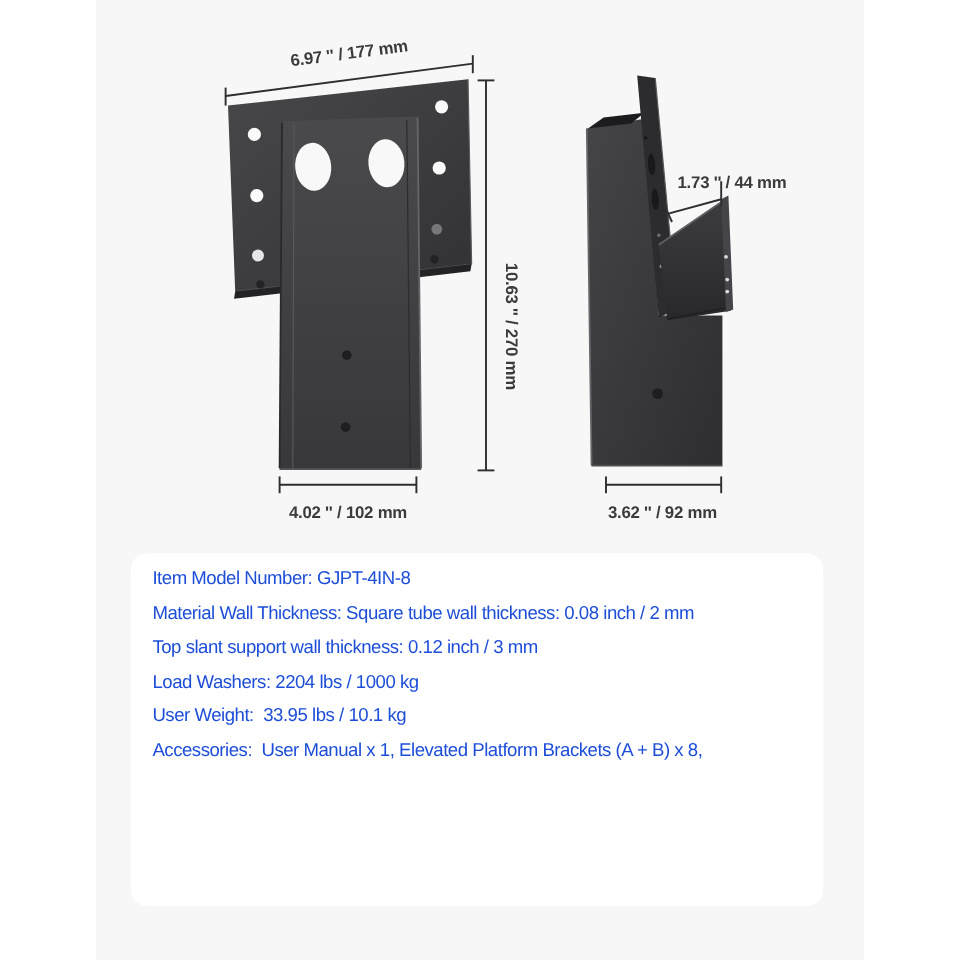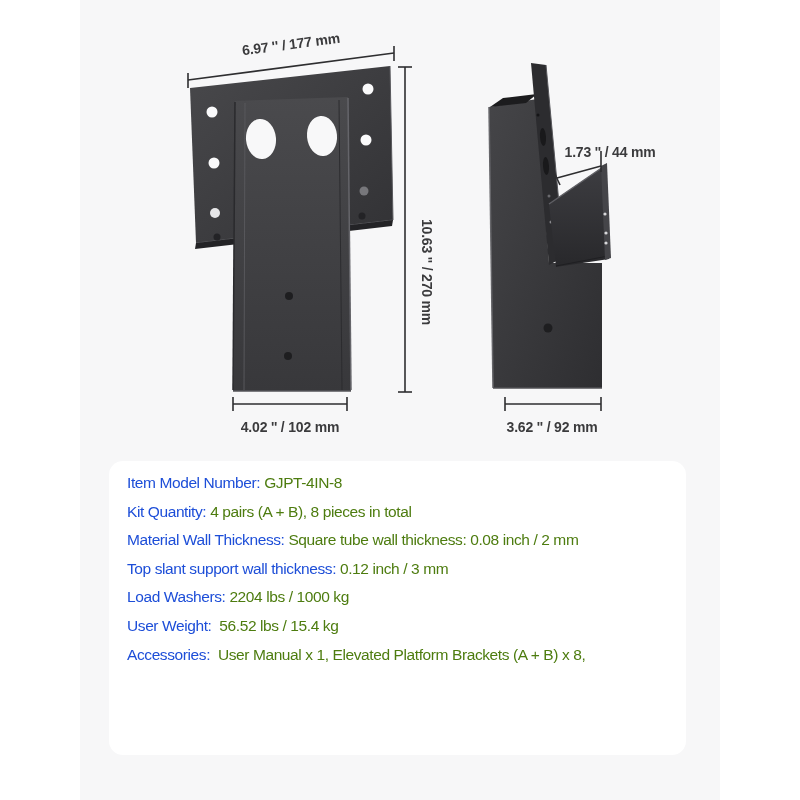--- a/index.html
+++ b/index.html
@@ -22,21 +22,21 @@
   .spec-card{
     position:absolute;left:109px;top:461px;width:577px;height:294px;
     background:#ffffff;border-radius:14px;overflow:hidden;
   }
   .spec-list{padding:8px 6px 0 18px;}
   .spec-row{
     font-size:15.5px;line-height:28.6px;letter-spacing:-0.4px;
     white-space:nowrap;overflow:hidden;
   }
   .spec-label{color:#1d4ed8;white-space:pre;}
-  .spec-value{color:#4d7c0f;white-space:pre;}
+  .spec-value{color:#1d4ed8;white-space:pre;}
 </style>
 </head>
 <body>
 
 <div class="page">
   <div class="canvas"></div>
 
   <svg class="diagram" viewBox="0 0 800 460">
     <defs>
       <linearGradient id="gPlate" x1="0" y1="0" x2="1" y2="1">
@@ -142,29 +142,28 @@
       <text class="dim-text" x="290" y="432" text-anchor="middle">4.02 '' / 102 mm</text>
       <text class="dim-text" x="552" y="432" text-anchor="middle">3.62 '' / 92 mm</text>
       <text class="dim-text" x="610" y="157" text-anchor="middle">1.73 '' / 44 mm</text>
     </g>
   </svg>
 
   <div class="spec-card">
     <div class="spec-list">
   <div class="spec-row"><span class="spec-label">Item Model Number: </span><span class="spec-value">GJPT-4IN-8</span></div>
 
-  <div class="spec-row"><span class="spec-label">Kit Quantity: </span><span class="spec-value">4 pairs (A + B), 8 pieces in total</span></div>
 
   <div class="spec-row"><span class="spec-label">Material Wall Thickness: </span><span class="spec-value">Square tube wall thickness: 0.08 inch / 2 mm</span></div>
 
   <div class="spec-row"><span class="spec-label">Top slant support wall thickness: </span><span class="spec-value">0.12 inch / 3 mm</span></div>
 
   <div class="spec-row"><span class="spec-label">Load Washers: </span><span class="spec-value">2204 lbs / 1000 kg</span></div>
 
 
 
-  <div class="spec-row"><span class="spec-label">User Weight: </span><span class="spec-value"> 56.52 lbs / 15.4 kg</span></div>
+  <div class="spec-row"><span class="spec-label">User Weight: </span><span class="spec-value"> 33.95 lbs / 10.1 kg</span></div>
 
   <div class="spec-row"><span class="spec-label">Accessories: </span><span class="spec-value"> User Manual x 1, Elevated Platform Brackets (A + B) x 8,</span></div>
 
 </div>
   </div>
 </div>
 
 </body></html>

